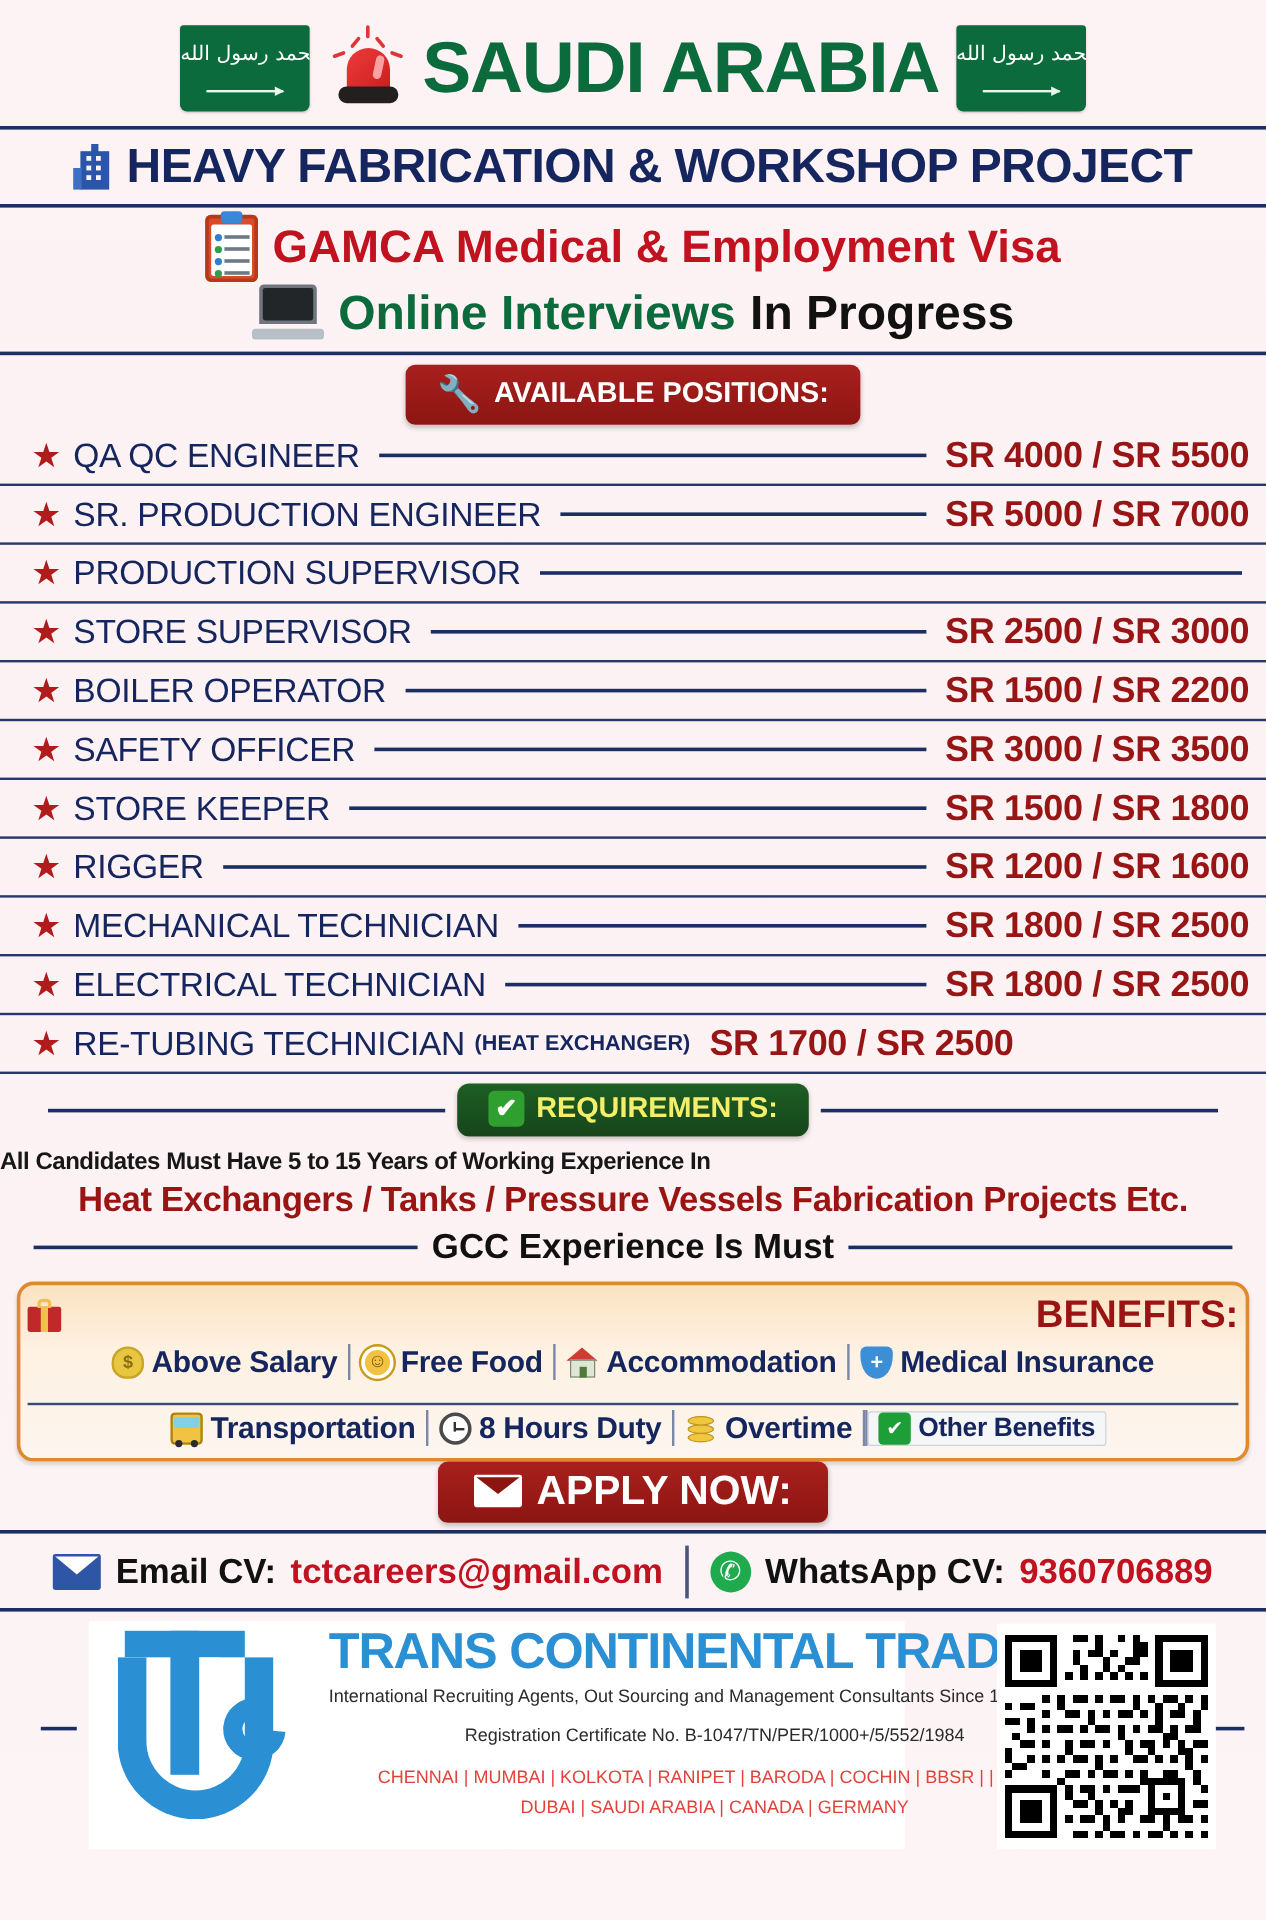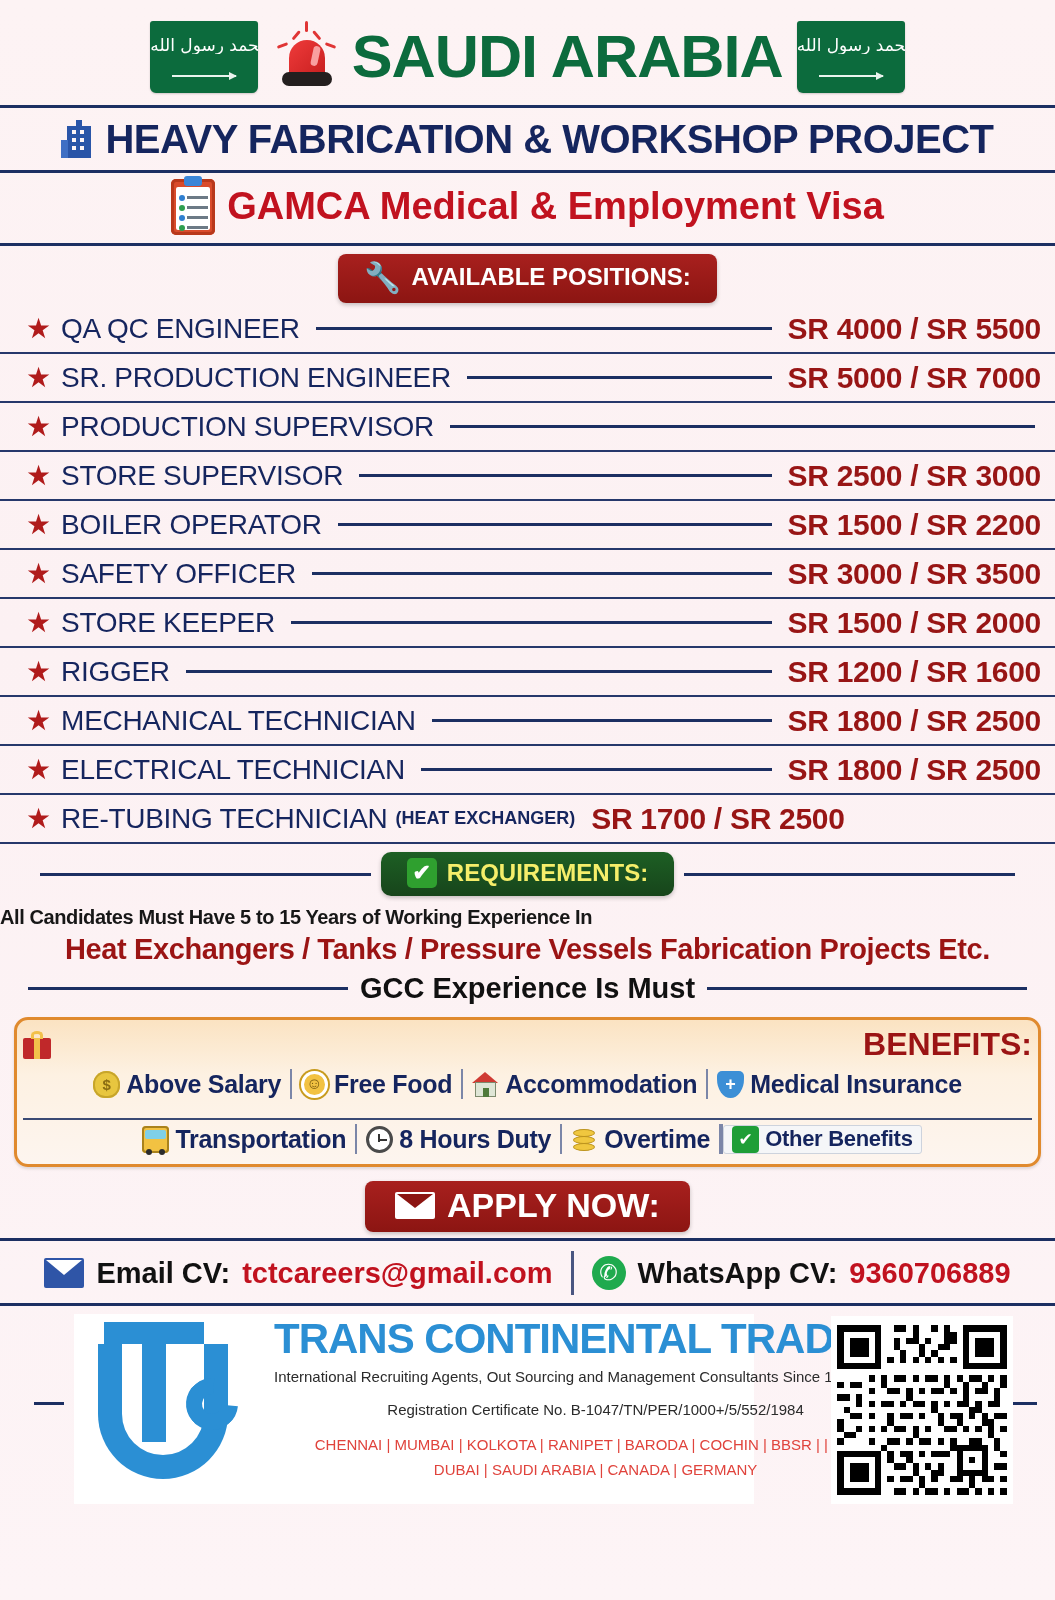--- a/index.html
+++ b/index.html
@@ -235,21 +235,21 @@
   .ico-party { }
   .ico-party .cone{position:absolute;left:1px;bottom:1px;width:0;height:0;border-left:6px solid transparent;border-right:6px solid transparent;border-bottom:20px solid #e8b13c;transform:rotate(-135deg);}
   .ico-party .sp{position:absolute;width:4px;height:4px;background:#d93b3b;border-radius:50%;}
   .ico-check { background:#1e9e37; border-radius:4px;}
   .ico-check:after{content:"✔"; position:absolute; inset:0; display:flex;align-items:center;justify-content:center;color:#fff;font-size:17px;}
   .ben-item.other {
     background:#f5f6f8; border:1px solid #cdd3dd; border-radius:3px; padding:0 8px;
   }
 
   
-  .apply-wrap { display:flex; justify-content:center; padding-top: 14px; }
+  .apply-wrap { display:flex; justify-content:center; }
   .apply {
     display:inline-flex; align-items:center; gap:12px;
     background:linear-gradient(180deg,#a8201e 0%,#8c1512 100%);
     border-radius:8px; padding: 5px 30px 7px; color:#fff; font-weight:bold;
     box-shadow:0 2px 4px rgba(0,0,0,.22);
   }
   .apply .txt { font-size:34px; }
   .env { width:40px; height:27px; background:#fff; position:relative; border-radius:2px;}
   .env:after{
     content:""; position:absolute; left:2px; top:2px; width:36px; height:14px;
@@ -373,20 +373,30 @@
           <div class="li" style="top:17px"></div>
         <div class="dot" style="top:26px;background:#2f9f4f"></div>
           <div class="li" style="top:27px"></div>
         <div class="dot" style="top:36px;background:#2f7fd0"></div>
           <div class="li" style="top:37px"></div>
         <div class="dot" style="top:46px;background:#2f9f4f"></div>
           <div class="li" style="top:47px"></div>
       </div>
       <div class="t-gamca">GAMCA Medical &amp; Employment Visa</div>
     </div>
+    <div class="band3row" style="margin-top:2px">
+      <div class="laptop">
+        <div class="lid">
+            <div class="scr"></div>
+          </div>
+          <div class="base"></div>
+      </div>
+      <div class="t-online">Online Interviews</div>
+      <div class="t-inprog">In Progress</div>
+    </div>
   </div>
 
   <div class="navyrule"></div>
 
   <div class="banner-wrap" style="padding-top:8px">
     <div class="banner">
       <span class="wrench">🔧</span>
       <span class="banner-txt">AVAILABLE POSITIONS:</span>
     </div>
   </div>
@@ -431,21 +441,21 @@
       <span class="star">★</span>
       <span class="ptitle">SAFETY OFFICER</span>
       <span class="dash"></span>
       <span class="psal">SR 3000 / SR 3500</span>
     </div>
 
     <div class="prow">
       <span class="star">★</span>
       <span class="ptitle">STORE KEEPER</span>
       <span class="dash"></span>
-      <span class="psal">SR 1500 / SR 2000</span>
+      <span class="psal">SR 1500 / SR 1800</span>
     </div>
 
     <div class="prow">
       <span class="star">★</span>
       <span class="ptitle">RIGGER</span>
       <span class="dash"></span>
       <span class="psal">SR 1200 / SR 1600</span>
     </div>
 
     <div class="prow">

